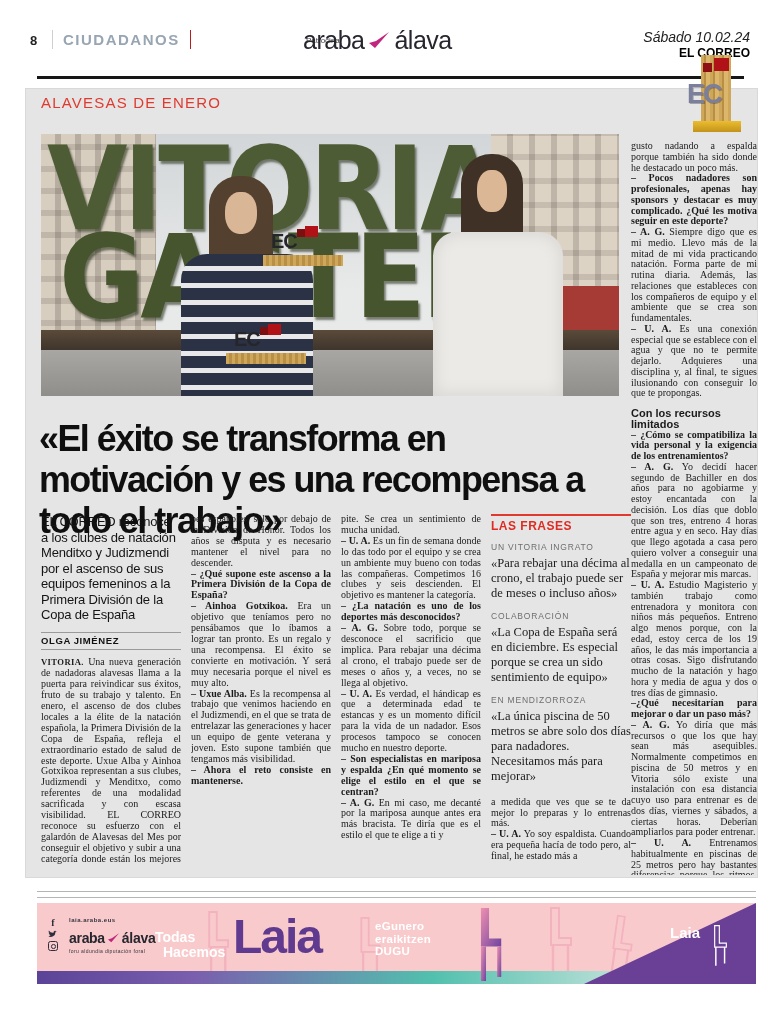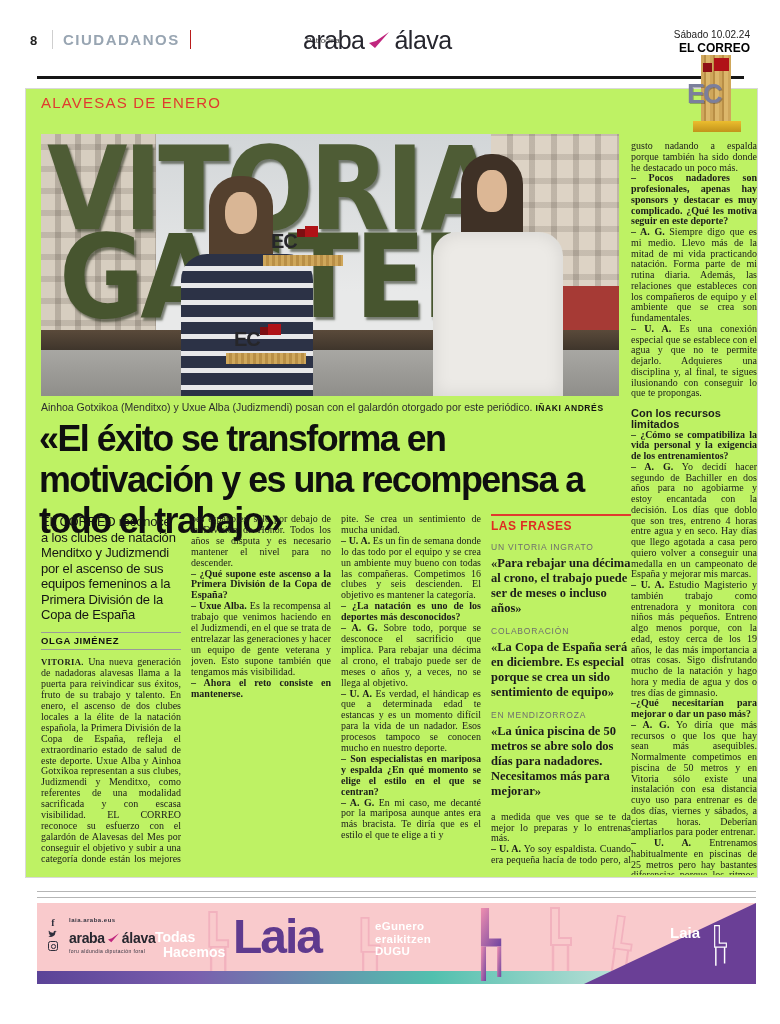--- a/index.html
+++ b/index.html
@@ -10,37 +10,37 @@
   .abs{position:absolute;}
 
   
   #hdr-num{left:30px;top:33px;font-size:13px;font-weight:700;color:#222;}
   #hdr-section{left:52px;top:30px;font-size:15px;font-weight:700;letter-spacing:1.5px;color:#98a5b2;
     border-left:1px solid #cfcfcf;border-right:1px solid #b91c1c;padding:1px 10px;}
   #hdr-patrocina{left:266px;top:36px;font-size:8px;color:#444;padding-left:40px;}
   #hdr-sponsor{left:303px;top:26px;display:flex;align-items:center;gap:5px;}
   .sponsor-word{font-size:25px;font-weight:500;color:#26262e;letter-spacing:-.5px;}
   #hdr-date{right:30px;top:29px;text-align:right;}
-  #hdr-date .d1{font-size:10px;color:#222;}
+  #hdr-date .d1{font-size:14px;color:#222;font-style:italic;}
   #hdr-date .d2{font-size:12px;font-weight:800;color:#000;margin-top:1px;}
   #rule-black{left:37px;top:76px;width:707px;height:3px;background:#161616;}
 
   
   #ec-logo{left:687px;top:55px;width:58px;height:80px;z-index:6;}
   #ec-logo .plank{position:absolute;left:14px;top:0;width:30px;height:68px;
     background:repeating-linear-gradient(90deg,#cfa75b 0 3px,#b98f46 3px 5px,#dcb76b 5px 9px);}
   #ec-logo .sq1{position:absolute;left:16px;top:8px;width:9px;height:9px;background:#8e1014;}
   #ec-logo .sq2{position:absolute;left:27px;top:3px;width:15px;height:13px;background:#b01217;}
   #ec-logo .ec-text{position:absolute;left:0;top:24px;font-size:27px;font-weight:900;color:#7b7f9c;
     letter-spacing:-2px;text-shadow:1px 1px 0 rgba(40,40,60,.35);}
   #ec-logo .base{position:absolute;left:6px;top:66px;width:48px;height:11px;
     background:linear-gradient(#ecbd2e,#c2931b);}
 
   
-  #article-box{left:25px;top:88px;width:731px;height:788px;border:1px solid #d9d9d9;background:#bef264;}
+  #article-box{left:25px;top:88px;width:731px;height:788px;border:1px solid #d9d9d9;background:#e5e5e5;}
   #kicker{left:15px;top:5px;font-size:15px;letter-spacing:1.2px;color:#e03a2f;font-weight:500;}
 
   
   #photo{left:15px;top:45px;width:578px;height:262px;overflow:hidden;
     background:linear-gradient(#d2d6d8,#e8e9e9 60%);}
   .bld1{left:0;top:0;width:115px;height:208px;
     background:repeating-linear-gradient(90deg,transparent 0 14px,rgba(70,60,50,.22) 14px 20px),
                repeating-linear-gradient(0deg,transparent 0 16px,rgba(70,60,50,.16) 16px 22px),#d7cec0;}
   .bld2{right:0;top:0;width:128px;height:212px;
     background:repeating-linear-gradient(90deg,transparent 0 16px,rgba(70,60,50,.2) 16px 22px),
@@ -93,21 +93,21 @@
     margin-top:9px;text-align:left;}
   .k-dateline b{font-size:8.6px;letter-spacing:.4px;}
 
   
   #quotes-box{width:140px;}
   .qb-rule{border-top:2px solid #e03a2f;margin-bottom:5px;}
   .qb-title{color:#e02b22;font-family:"Liberation Sans","DejaVu Sans",sans-serif;font-weight:800;
     font-size:12px;letter-spacing:.5px;margin-bottom:4px;}
   .qb-label{font-family:"Liberation Sans","DejaVu Sans",sans-serif;font-size:8.5px;color:#6e6e6e;
     letter-spacing:.8px;margin:10px 0 3px;}
-  .qb-quote{font-family:"Liberation Serif","DejaVu Serif",serif;font-weight:700;font-size:12.5px;
+  .qb-quote{font-family:"Liberation Serif","DejaVu Serif",serif;font-weight:400;font-size:12.5px;
     line-height:15px;color:#1b1b1b;}
   #col4-tail{margin-top:13px;}
 
   
   #sep{left:37px;top:891px;width:719px;height:5px;border-top:1px solid #b5b5b5;border-bottom:1px solid #b5b5b5;}
   #banner{left:37px;top:903px;width:719px;height:81px;background:#f9cacc;overflow:hidden;}
   .b-strip{left:0;bottom:0;width:100%;height:13px;z-index:2;
     background:linear-gradient(90deg,#5b4397 0%,#7a5fae 22%,#52c0ae 55%,#cfe5df 86%,#d6e7e2 100%);}
   .b-triangle{right:0;bottom:0;width:172px;height:81px;background:#6a3f96;z-index:3;
     clip-path:polygon(100% 0,100% 100%,0 100%);}
@@ -178,39 +178,36 @@
       <div class="t-base"></div>
     </div>
     <div class="abs trophy trophy-low">
       <div class="t-red2"></div>
       <div class="t-red"></div>
       <div class="t-ec">EC</div>
       <div class="t-base"></div>
     </div>
   </div>
 
-  <div class="abs" id="caption">
-    <span>Ainhoa Gotxikoa (Menditxo) y Uxue Alba (Judizmendi) posan con el galardón otorgado por este periódico.</span>
-    <span class="credit">IÑAKI ANDRÉS</span>
-  </div>
 
   <h1 class="abs" id="headline" style="margin:0">«El éxito se transforma en motivación y es una recompensa a todo el trabajo»</h1>
 
   <div class="col" id="col1">
     <div class="standfirst">EL CORREO reconoce a los clubes de natación Menditxo y Judizmendi por el ascenso de sus equipos femeninos a la Primera División de la Copa de España</div>
     <div class="byline">OLGA JIMÉNEZ</div>
     <div>
         <p class="seg k-dateline"><b>VITORIA.</b> Una nueva generación de nadadoras alavesas llama a la puerta para reivindicar sus éxitos, fruto de su trabajo y talento. En enero, el ascenso de dos clubes locales a la élite de la natación española, la Primera División de la Copa de España, refleja el extraordinario estado de salud de este deporte. Uxue Alba y Ainhoa Gotxikoa representan a sus clubes, Judizmendi y Menditxo, como referentes de una modalidad sacrificada y con escasa visibilidad. EL CORREO reconoce su esfuerzo con el galardón de Alavesas del Mes por conseguir el objetivo y subir a una categoría donde están los mejores 16 clu-</p>
       </div>
   </div>
 
   <div class="col" id="col2">
     <div>
         <p class="seg k-p">bes españoles, solo por debajo de la División de Honor. Todos los años se disputa y es necesario mantener el nivel para no descender.</p>
         <p class="seg k-q">– ¿Qué supone este ascenso a la Primera División de la Copa de España?</p>
+        <p class="seg k-a"><b>– Ainhoa Gotxikoa.</b> Era un objetivo que teníamos pero no pensábamos que lo íbamos a lograr tan pronto. Es un regalo y una recompensa. El éxito se convierte en motivación. Y será muy necesaria porque el nivel es muy alto.</p>
         <p class="seg k-a"><b>– Uxue Alba.</b> Es la recompensa al trabajo que venimos haciendo en el Judizmendi, en el que se trata de entrelazar las generaciones y hacer un equipo de gente veterana y joven. Esto supone también que tengamos más visibilidad.</p>
         <p class="seg k-q">– Ahora el reto consiste en mantenerse.</p>
       </div>
   </div>
 
   <div class="col" id="col3">
     <div>
         <p class="seg k-p">pite. Se crea un sentimiento de mucha unidad.</p>
         <p class="seg k-a"><b>– U. A.</b> Es un fin de semana donde lo das todo por el equipo y se crea un ambiente muy bueno con todas las compañeras. Competimos 16 clubes y seis descienden. El objetivo es mantener la categoría.</p>
         <p class="seg k-q">– ¿La natación es uno de los deportes más desconocidos?</p>

